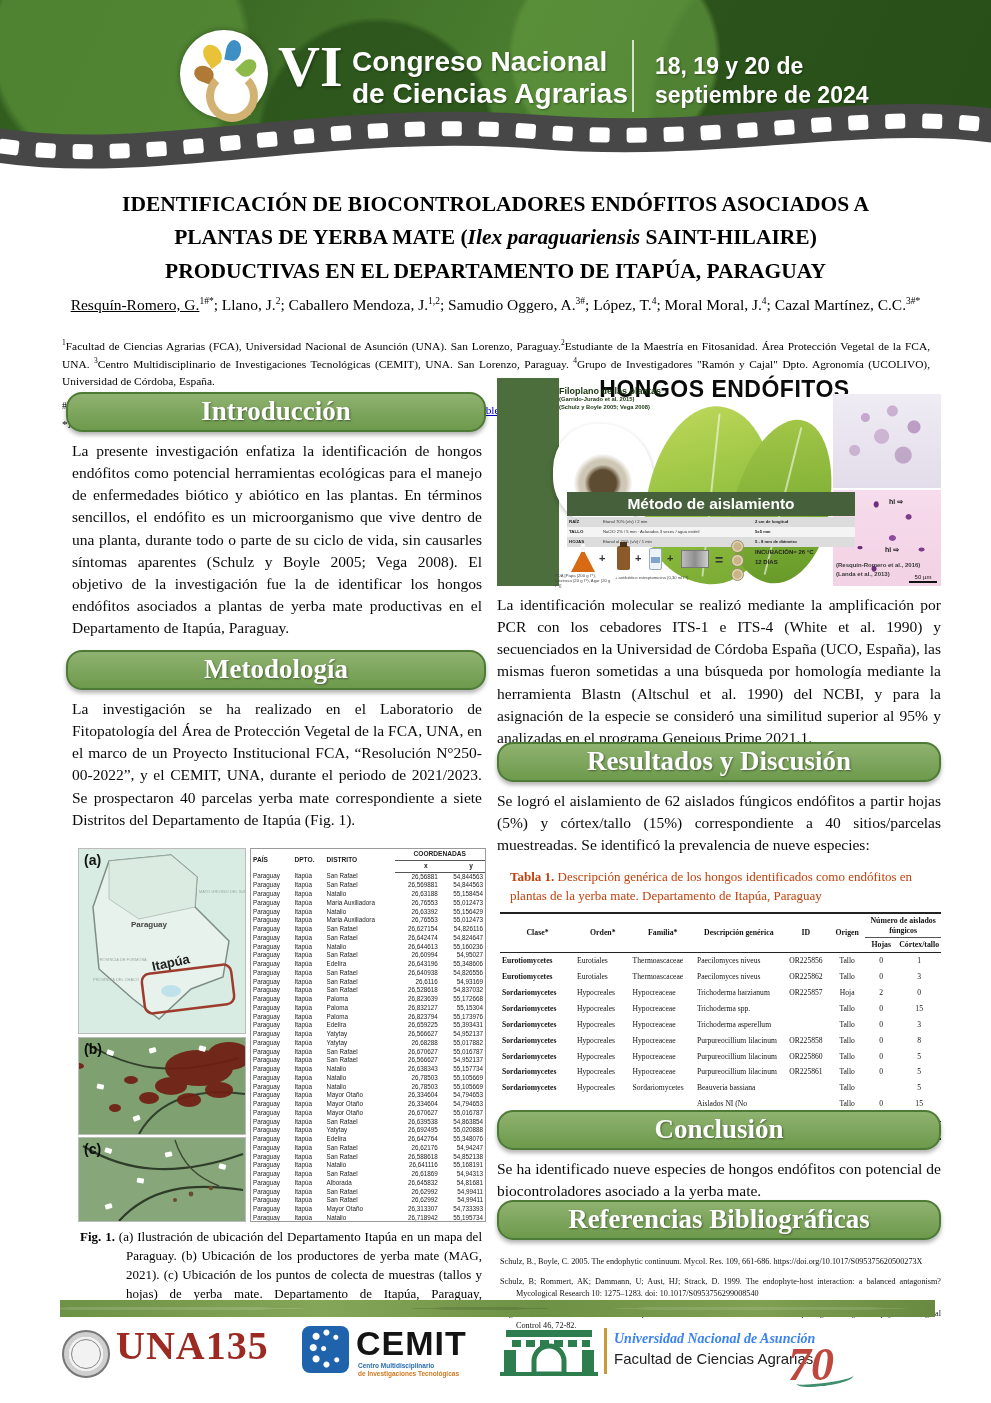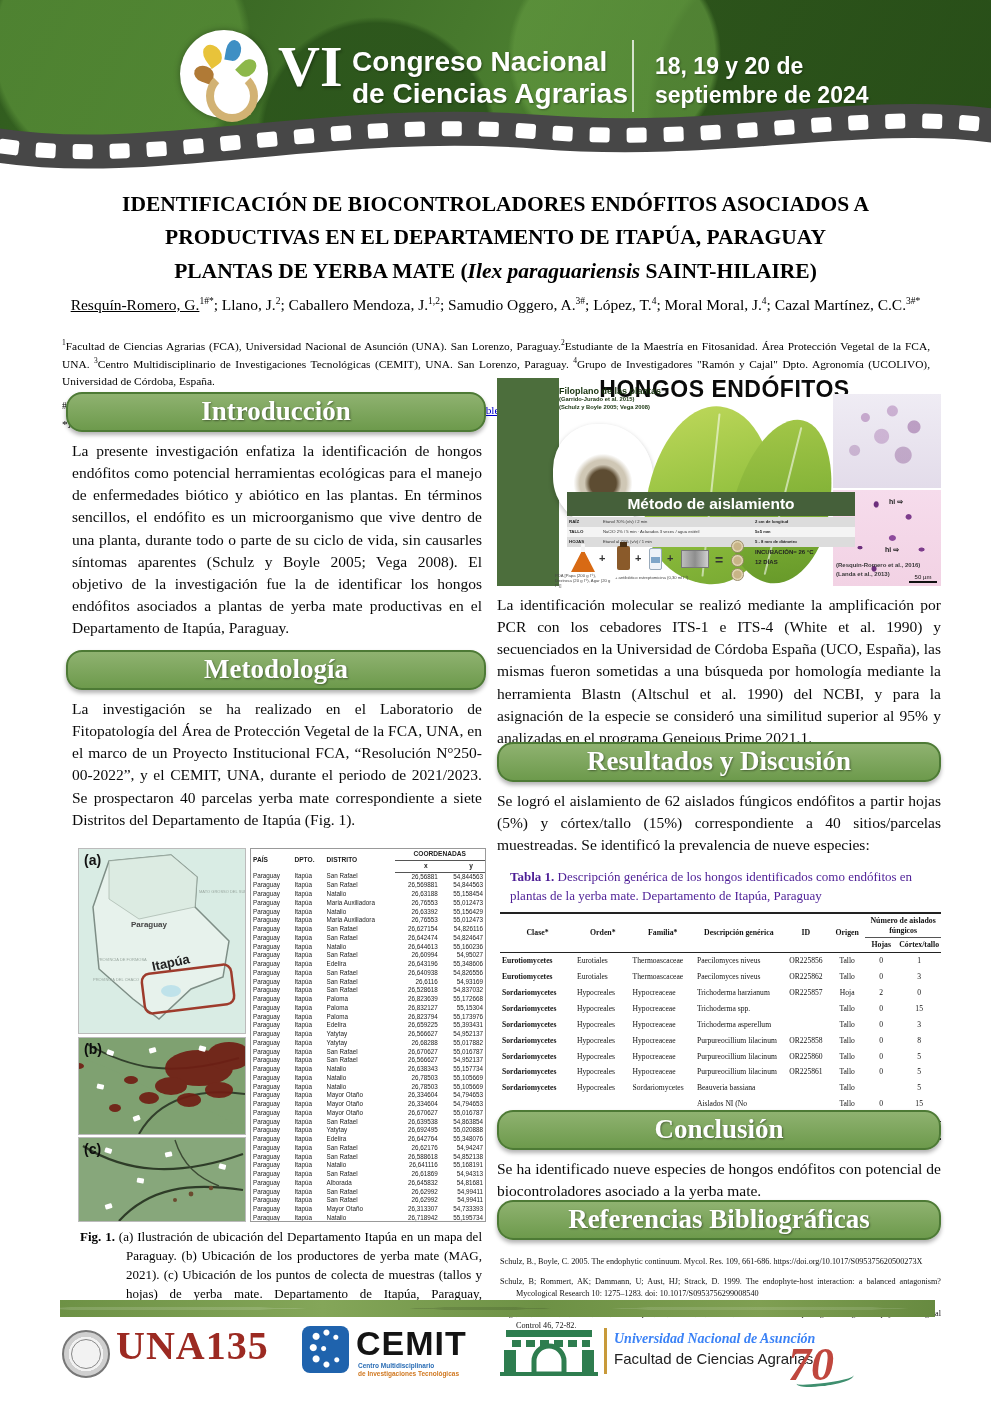--- a/index.html
+++ b/index.html
@@ -132,21 +132,21 @@
   .jar:before{content:"";position:absolute;left:1px;top:8px;width:9px;height:6px;background:#7fa6c8;}
   .pack{position:absolute;left:126px;top:0px;width:28px;height:18px;background:linear-gradient(90deg,#bdbdbd,#8e8e8e 50%,#cfcfcf);border:1px solid #777;}
   .petri{position:absolute;left:176px;top:-10px;width:14px;}
   .petri div{width:13px;height:13px;border-radius:50%;border:1px solid #998c6a;background:radial-gradient(circle,#c8b487 0 45%,#e3d7b4 60%);margin-bottom:1px;}
   .incub{position:absolute;left:200px;top:-2px;width:92px;font:bold 6px/1.6 "Liberation Sans",sans-serif;color:#222;}
   .pda-cap{position:absolute;left:0px;top:24px;width:58px;font:4.2px/1.15 "Liberation Sans",sans-serif;color:#444;}
   .anti-cap{position:absolute;left:60px;top:26px;width:92px;font:4.2px/1.15 "Liberation Sans",sans-serif;color:#444;}
 
   
   .tabla1-caption{position:absolute;left:510px;top:868px;width:420px;
-    font:13px/1.45 "Liberation Serif",serif;text-align:left;color:#4c1d95;}
+    font:13px/1.45 "Liberation Serif",serif;text-align:left;color:#c2410c;}
   .tabla1{position:absolute;left:500px;top:912px;width:441px;border-collapse:collapse;
     font:7.6px/1.25 "Liberation Serif",serif;color:#111;}
   .tabla1 th{border-top:2px solid #222;border-bottom:1px solid #222;font-weight:bold;font-size:7.8px;
     padding:2px 1px;text-align:center;vertical-align:middle;}
   .tabla1 th.group{border-bottom:1px solid #555;}
   .tabla1 td{padding:3.2px 2px;vertical-align:top;}
   .tabla1 td.c{text-align:center;}
   .tabla1 td.b{font-weight:bold;}
   .tabla1 tr.total td{border-top:1px solid #222;border-bottom:2px solid #222;font-weight:bold;}
 
@@ -237,22 +237,22 @@
       <rect x="774.41064453125" y="30.00658416748047" width="20" height="15" rx="3" fill="#ffffff" transform="rotate(-4.2043889005584765 784.41064453125 37.50658416748047)"></rect>
       <rect x="811.3154907226562" y="27.355579376220703" width="20" height="15" rx="3" fill="#ffffff" transform="rotate(-3.875843032216521 821.3154907226562 34.8555793762207)"></rect>
       <rect x="848.2474365234375" y="25.12078857421875" width="20" height="15" rx="3" fill="#ffffff" transform="rotate(-2.879781706193639 858.2474365234375 32.62078857421875)"></rect>
       <rect x="885.2208862304688" y="23.757888793945312" width="20" height="15" rx="3" fill="#ffffff" transform="rotate(-1.1169355670665242 895.2208862304688 31.257888793945312)"></rect>
       <rect x="922.2178955078125" y="23.76156234741211" width="20" height="15" rx="3" fill="#ffffff" transform="rotate(1.4150975719895538 932.2178955078125 31.26156234741211)"></rect>
       <rect x="959.1643676757812" y="25.649707794189453" width="20" height="15" rx="3" fill="#ffffff" transform="rotate(4.755473725666727 969.1643676757812 33.14970779418945)"></rect>
     </svg>
 
   <div class="main-title">
     <div>IDENTIFICACIÓN DE BIOCONTROLADORES ENDÓFITOS ASOCIADOS A</div>
+    <div><span>PLANTAS DE YERBA MATE (</span><i>Ilex paraguariensis</i><span> SAINT-HILAIRE)</span></div>
     <div>PRODUCTIVAS EN EL DEPARTAMENTO DE ITAPÚA, PARAGUAY</div>
-    <div><span>PLANTAS DE YERBA MATE (</span><i>Ilex paraguariensis</i><span> SAINT-HILAIRE)</span></div>
   </div>
 
   <div class="authors"><span style="text-decoration: underline;">Resquín-Romero, G.</span><sup>1#*</sup>; <span>Llano, J.</span><sup>2</sup>; <span>Caballero Mendoza, J.</span><sup>1,2</sup>; <span>Samudio Oggero, A.</span><sup>3#</sup>; <span>López, T.</span><sup>4</sup>; <span>Moral Moral, J.</span><sup>4</sup>; <span>Cazal Martínez, C.C.</span><sup>3#*</sup></div>
 
   <div class="affil"><sup>1</sup>Facultad de Ciencias Agrarias (FCA), Universidad Nacional de Asunción (UNA). San Lorenzo, Paraguay.<sup>2</sup>Estudiante de la Maestría en Fitosanidad. Área Protección Vegetal de la FCA, UNA. <sup>3</sup>Centro Multidisciplinario de Investigaciones Tecnológicas (CEMIT), UNA. San Lorenzo, Paraguay.  <sup>4</sup>Grupo de Investigadores "Ramón y Cajal" Dpto. Agronomía (UCOLIVO), Universidad de Córdoba, España.</div>
   <div class="affil-links" style="top:399px;">
     <sup>#</sup><a class="blue">Miembros Grupo de Investigación en Mejora Genética Vegetal para una Agricultura Sostenible</a>
   </div>
   <div class="affil-links" style="top:416px;">
     <span>*Autor para correspondencia: </span><a class="blue">gloresqx@agr.una.py</a><span>; </span><a class="blue">ccazal@rec.una.py</a>

